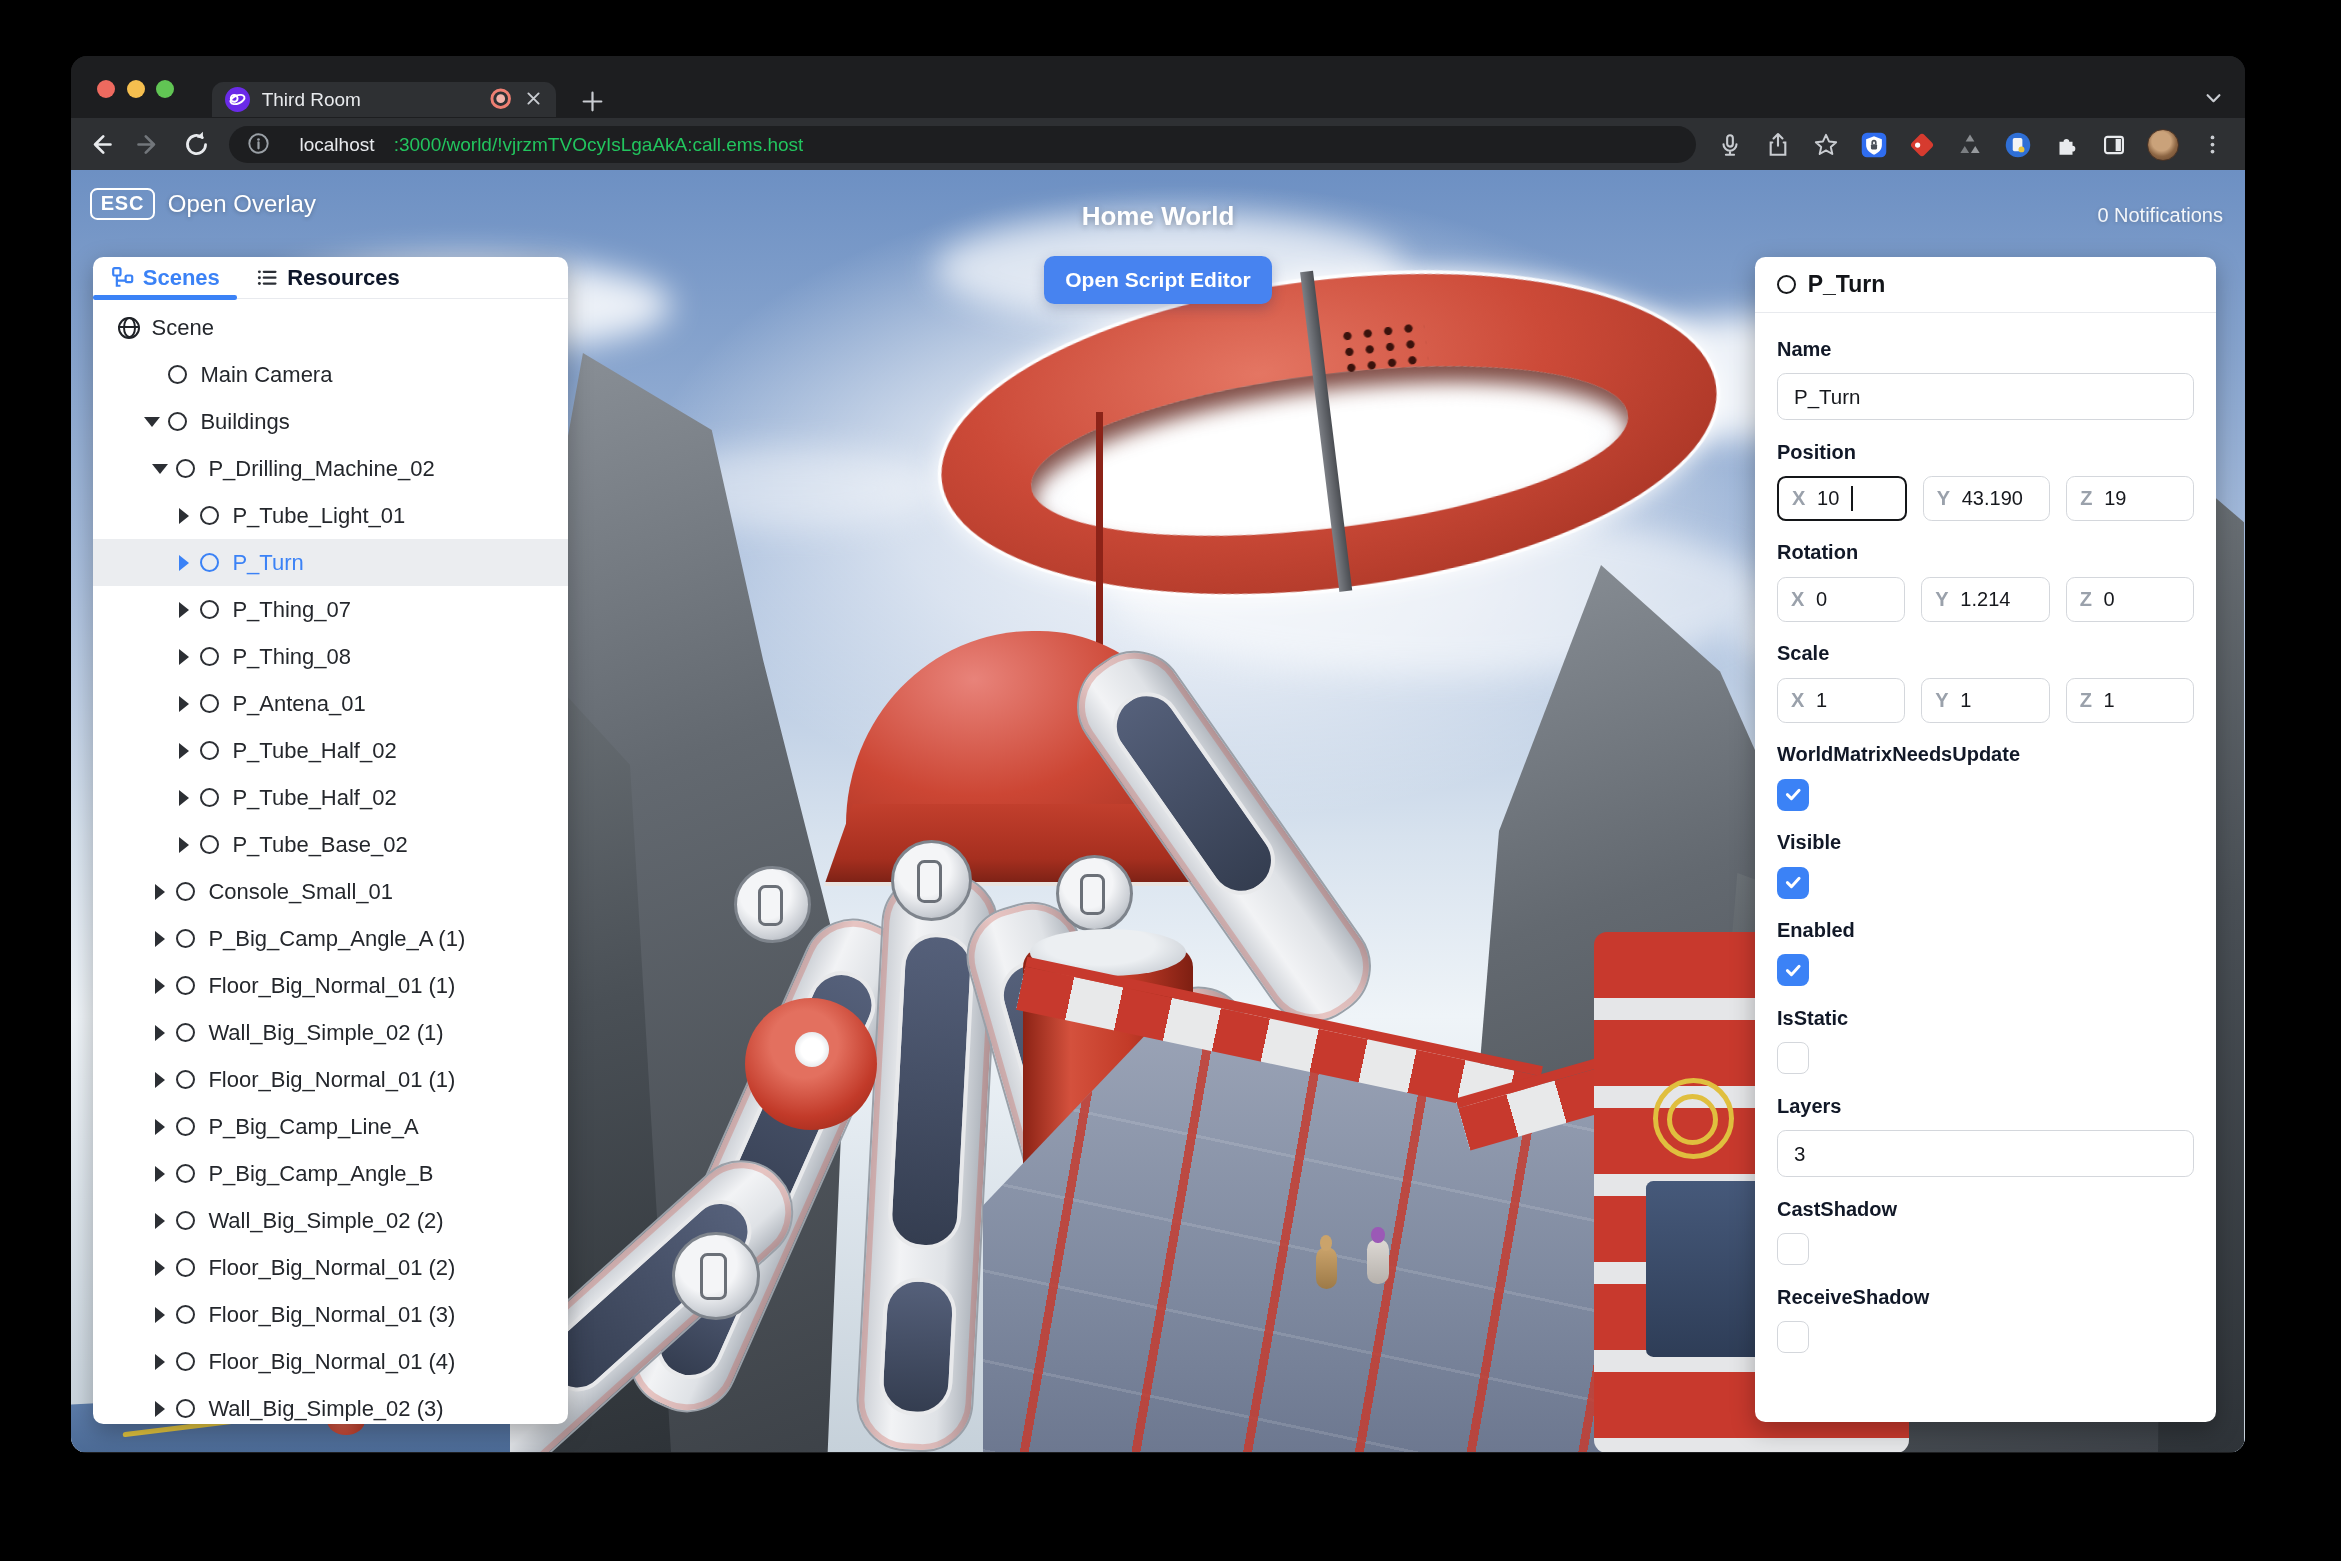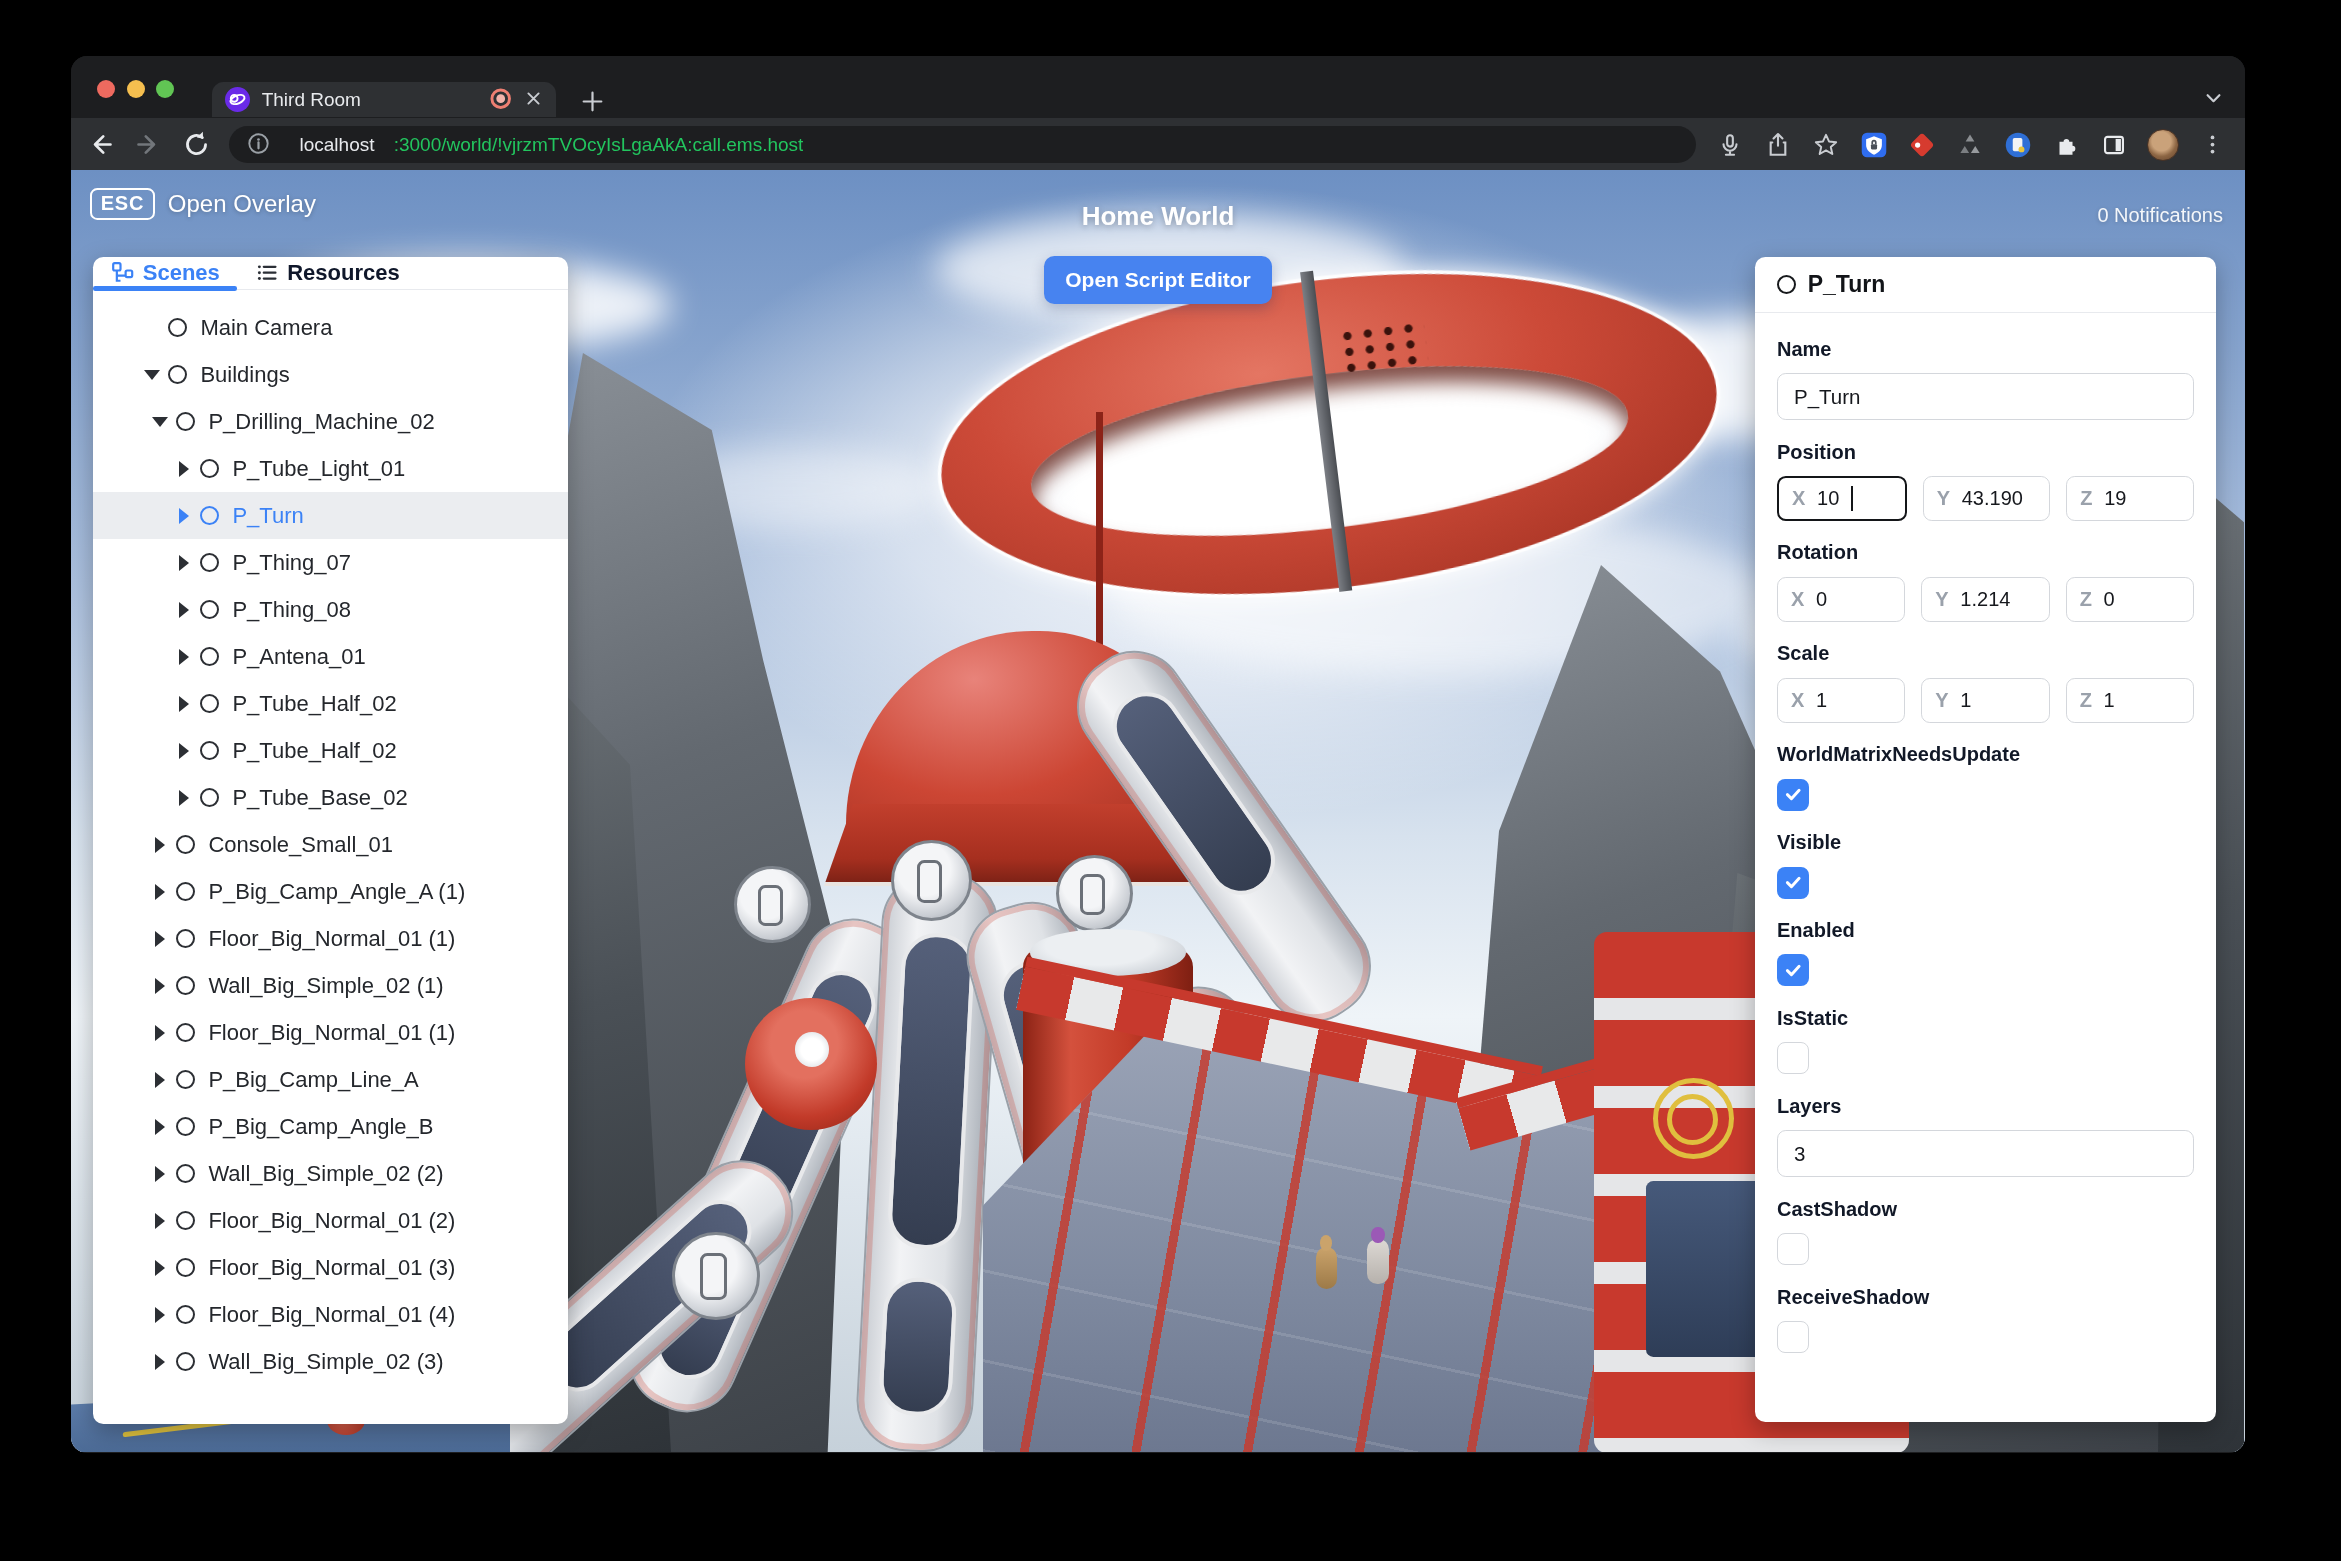--- a/index.html
+++ b/index.html
@@ -103,21 +103,21 @@
   .esc-label { font-size:24px; font-weight:400; text-shadow:0 0.7px 4.4px rgba(0,0,0,.25); }
   .world-title { position:absolute; left:0; top:31px; width:100%; text-align:center; color:#fff; font-size:26px; font-weight:700; text-shadow:0 1.5px 5.9px rgba(0,0,0,.25); }
   .notifications { position:absolute; right:22px; top:34px; color:rgba(255,255,255,.92); font-size:20px; text-shadow:0 0.7px 4.4px rgba(0,0,0,.2); }
   .script-btn { position:absolute; left:973px; top:86px; width:228px; height:48px; z-index:6;
     background:#4783f0; border:none; border-radius:10.3px; color:#fff; font-size:21px; font-weight:700;
     font-family:"Liberation Sans","DejaVu Sans",sans-serif; display:flex; align-items:center; justify-content:center; box-shadow:0 4.4px 13px rgba(20,40,90,.25); }
 
   
   .left-panel { position:absolute; left:22px; top:87px; width:475px; height:1167px; background:#fff; border-radius:10.3px;
     z-index:7; box-shadow:0 7.3px 25px rgba(0,0,0,.28); overflow:hidden; }
-  .lp-tabs { position:relative; height:33px; border-bottom:1.5px solid #e8eaee; display:flex; align-items:center; }
+  .lp-tabs { position:relative; height:42px; border-bottom:1.5px solid #e8eaee; display:flex; align-items:center; }
   .lp-tab { display:flex; align-items:center; gap:8.8px; padding:0 17.6px; height:100%; font-size:22px; font-weight:700; color:#0f172a; }
   .lp-tab.active { color:#3b82f6; }
   .lp-underline { position:absolute; left:0; bottom:-1.5px; width:144px; height:4.4px; background:#3b82f6; border-radius:2.2px; }
   .tree { position:absolute; top:47px; left:0; right:0; bottom:0; overflow:hidden; }
   .trow { height:47px; display:flex; align-items:center; font-size:22px; color:#24272c; }
   .trow.selected { background:#ebedf0; color:#3b82f6; }
   .trow .arr { width:25px; flex:none; display:flex; align-items:center; justify-content:center; }
   .tri-down { width:0; height:0; border-left:8px solid transparent; border-right:8px solid transparent; border-top:10.3px solid #2c2f34; }
   .tri-right { width:0; height:0; border-top:8px solid transparent; border-bottom:8px solid transparent; border-left:10.3px solid #2c2f34; }
   .trow.selected .tri-right { border-left-color:#3b82f6; }
@@ -394,20 +394,24 @@
               <circle cx="6" cy="8" r="2" fill="#2b2f36"></circle>
               <circle cx="6" cy="16" r="2" fill="#2b2f36"></circle>
               <circle cx="6" cy="24" r="2" fill="#2b2f36"></circle>
               <path d="M12 8 H28 M12 16 H28 M12 24 H28" stroke="#2b2f36" stroke-width="3" stroke-linecap="round"></path>
             </svg>
           <span>Resources</span>
         </div>
         <div class="lp-underline"></div>
       </div>
       <div class="tree" id="tree">
+          <div class="trow d0">
+            <span class="globe"></span>
+            <span>Scene</span>
+          </div>
           <div class="trow d1">
             <span class="arr"></span>
             <span class="ico"></span>
             <span>Main Camera</span>
           </div>
           <div class="trow d1">
             <span class="arr">
               <span class="tri-down"></span>
             </span>
             <span class="ico"></span>

